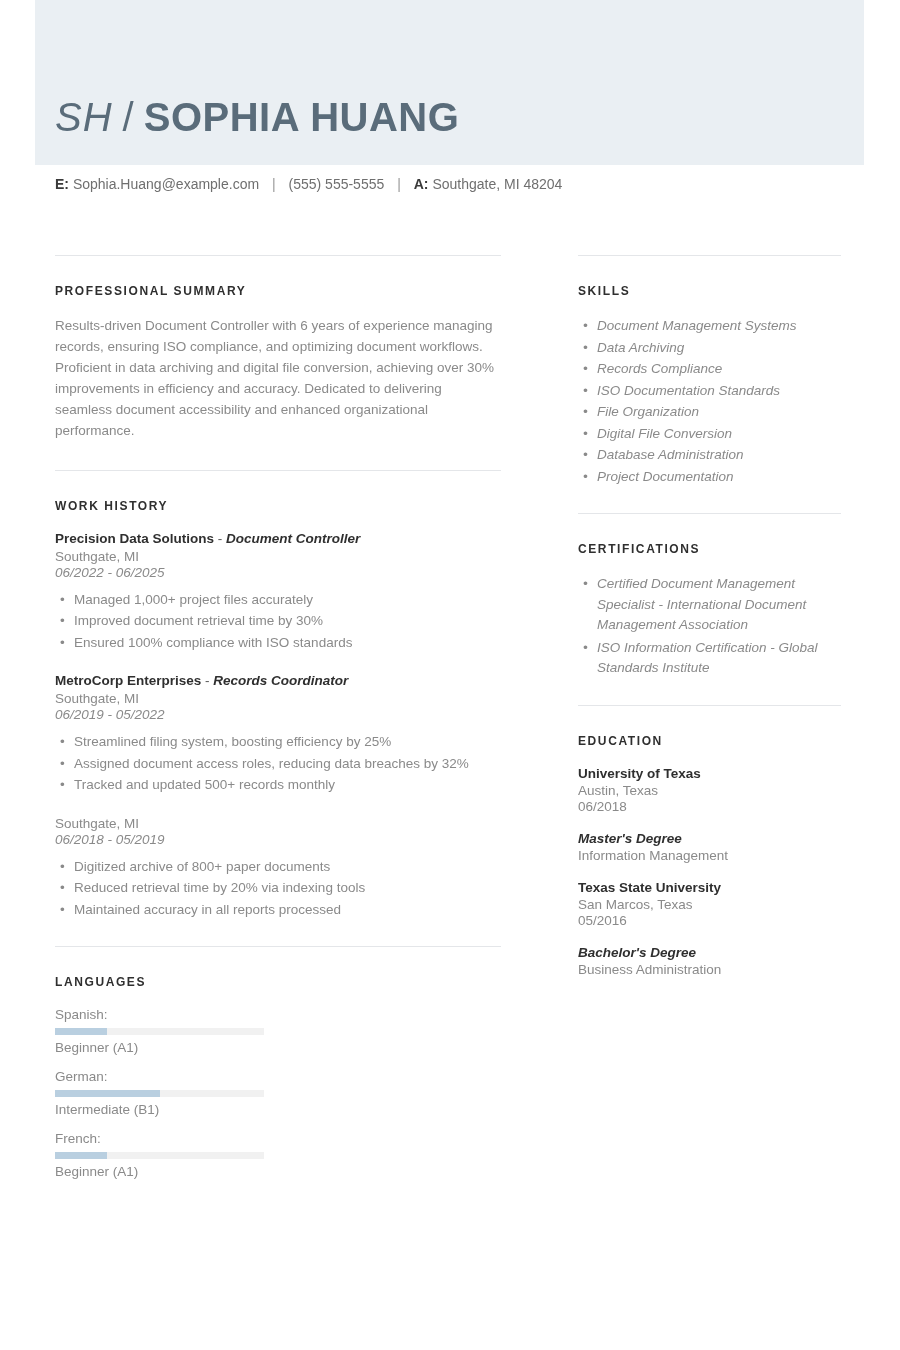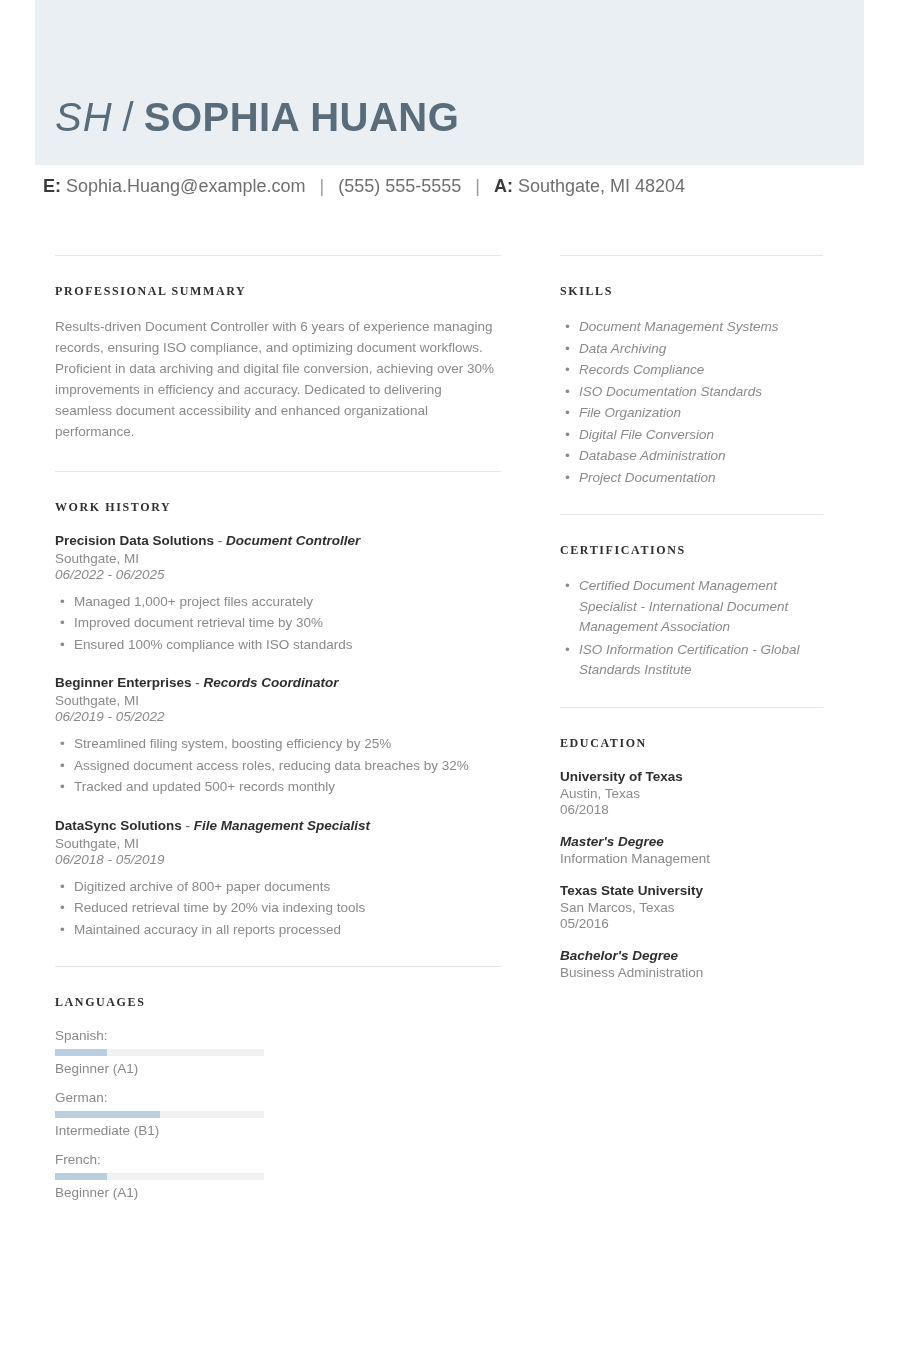--- a/index.html
+++ b/index.html
@@ -47,23 +47,23 @@
   .fullname {
     font-size: 40px;
     font-weight: bold;
     color: #5a6c7a;
     letter-spacing: 0.5px;
   }
 
   
   .contact-row {
     position: absolute;
-    left: 43px;
+    left: 55px;
     top: 176px;
-    font-size: 18px;
+    font-size: 14px;
     color: #6f6f6f;
     white-space: nowrap;
   }
   .contact-row .lbl {
     font-weight: bold;
     color: #3a3a3a;
   }
   .contact-row .pipe {
     color: #9a9a9a;
     padding: 0 9px;
@@ -71,39 +71,38 @@
 
   
   .col-left {
     position: absolute;
     left: 55px;
     top: 255px;
     width: 446px;
   }
   .col-right {
     position: absolute;
-    left: 560px;
+    left: 578px;
     top: 255px;
     width: 263px;
   }
 
   .divider {
     height: 1px;
     background: #e4e6e9;
     width: 100%;
   }
 
   .section-title {
     font-size: 12px;
     font-weight: bold;
     color: #2f2f2f;
     letter-spacing: 1.6px;
     margin-top: 28px;
     margin-bottom: 18px;
-    font-family: Liberation Serif, serif;
   }
 
   .summary-text {
     font-size: 13.5px;
     line-height: 1.55;
     color: #8a8a8a;
     margin-bottom: 28px;
   }
 
   
@@ -255,35 +254,32 @@
     <div class="job-dates">06/2022 - 06/2025</div>
     <ul class="bullets">
       <li>Managed 1,000+ project files accurately</li>
       <li>Improved document retrieval time by 30%</li>
       <li>Ensured 100% compliance with ISO standards</li>
     </ul>
   </div>
 
   <div class="job">
     <div class="job-head">
-      <span class="job-company">Beginner Enterprises</span><span class="job-dash"> - </span><span class="job-role">Records Coordinator</span>
+      <span class="job-company">MetroCorp Enterprises</span><span class="job-dash"> - </span><span class="job-role">Records Coordinator</span>
     </div>
     <div class="job-loc">Southgate, MI</div>
     <div class="job-dates">06/2019 - 05/2022</div>
     <ul class="bullets">
       <li>Streamlined filing system, boosting efficiency by 25%</li>
       <li>Assigned document access roles, reducing data breaches by 32%</li>
       <li>Tracked and updated 500+ records monthly</li>
     </ul>
   </div>
 
   <div class="job">
-    <div class="job-head">
-      <span class="job-company">DataSync Solutions</span><span class="job-dash"> - </span><span class="job-role">File Management Specialist</span>
-    </div>
     <div class="job-loc">Southgate, MI</div>
     <div class="job-dates">06/2018 - 05/2019</div>
     <ul class="bullets">
       <li>Digitized archive of 800+ paper documents</li>
       <li>Reduced retrieval time by 20% via indexing tools</li>
       <li>Maintained accuracy in all reports processed</li>
     </ul>
   </div>
 
   <div class="sec-gap"></div>

